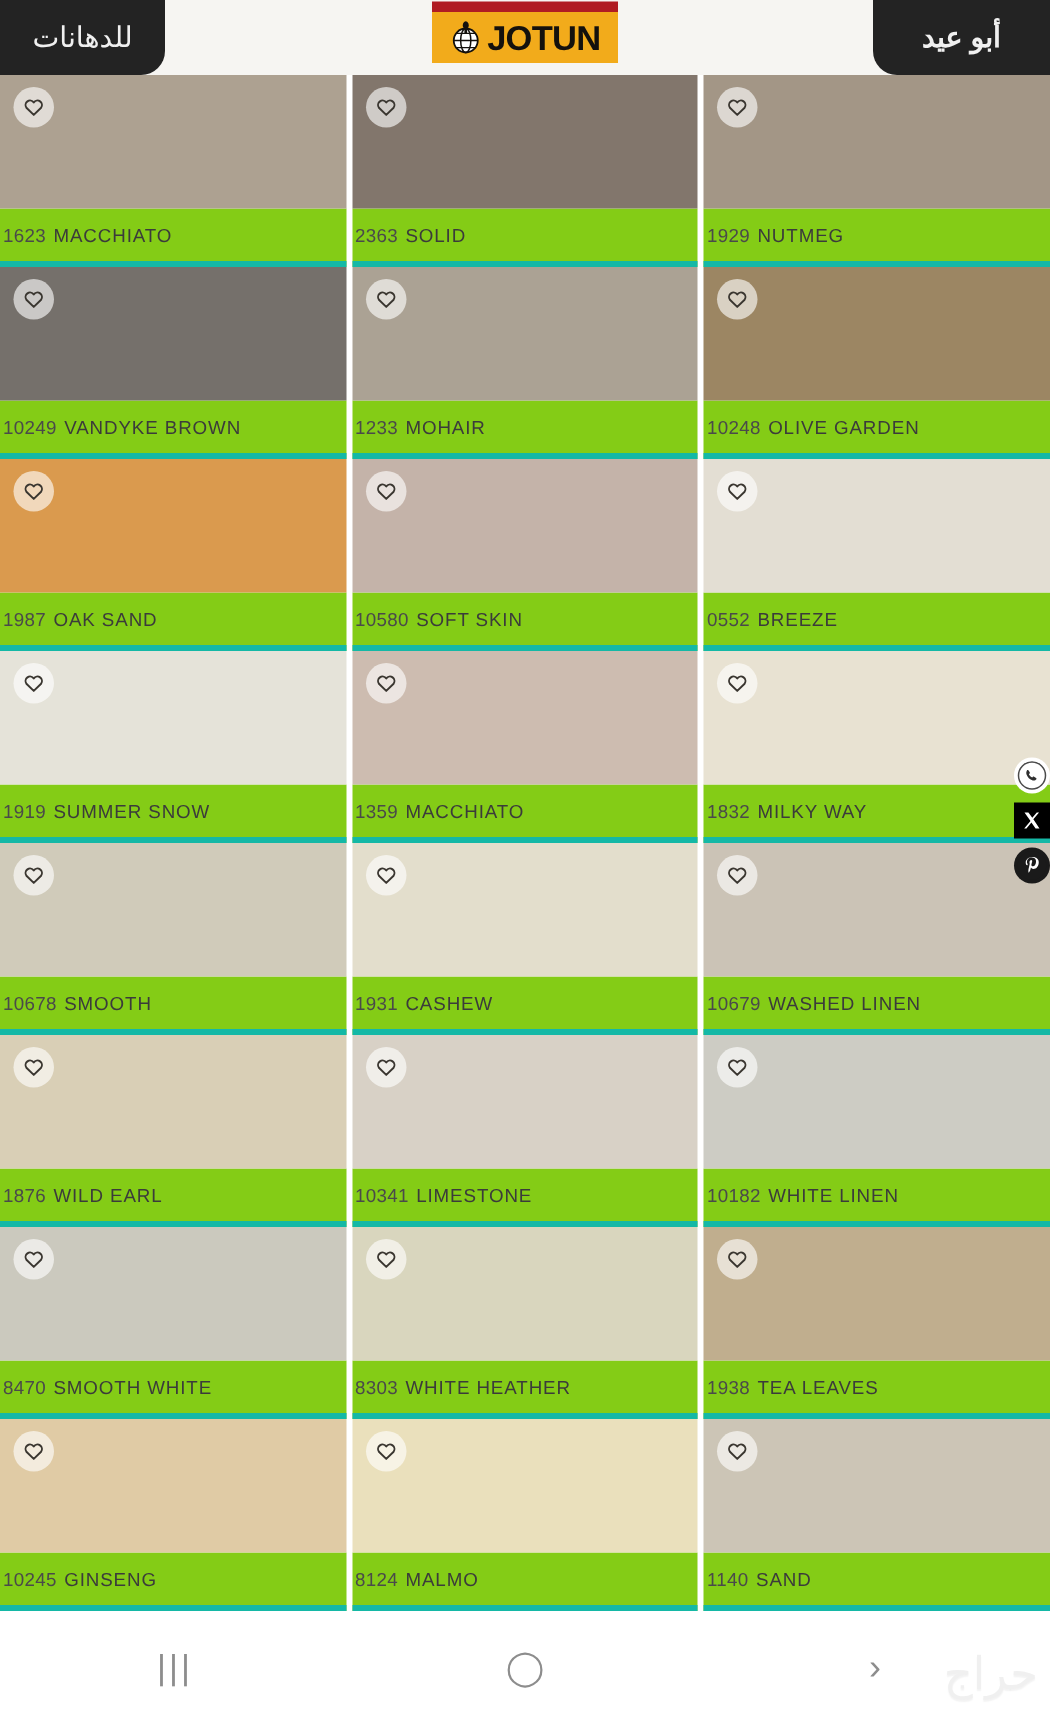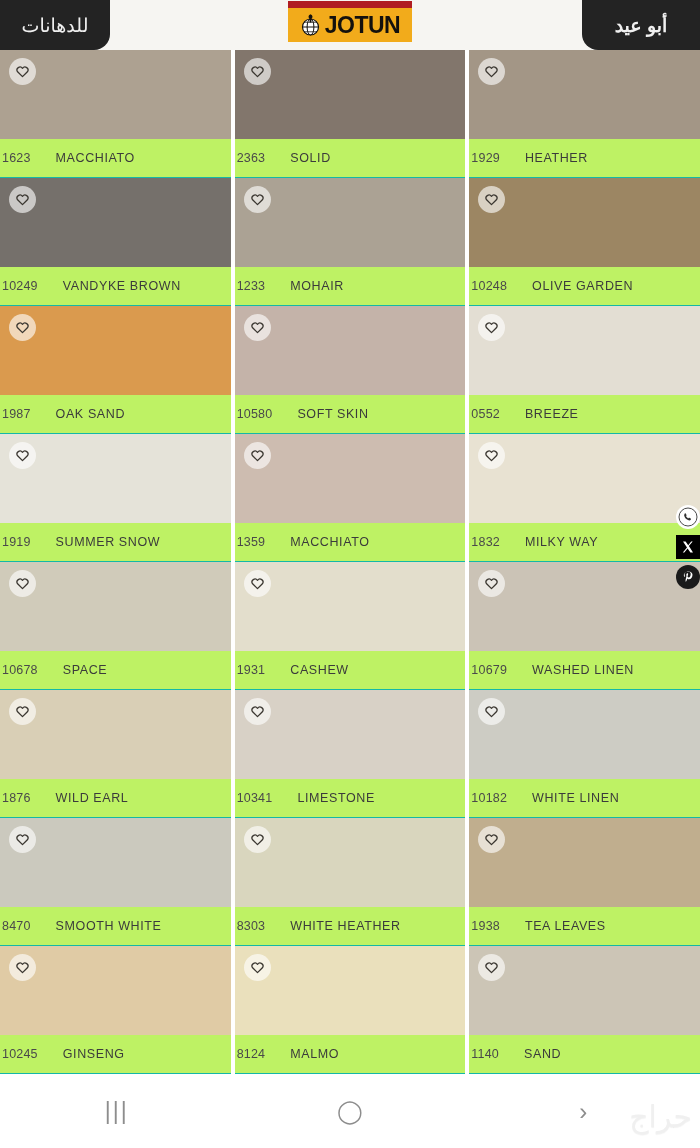--- a/index.html
+++ b/index.html
@@ -74,24 +74,24 @@
     position:absolute; left:9px; top:8px;
     width:27px; height:27px;
     border-radius:50%;
     background:rgba(255,255,255,0.62);
     display:flex; align-items:center; justify-content:center;
   }
   .fav-btn svg { display:block; }
   .label-row {
     height:39px;
     display:flex; align-items:center;
-    gap:25px;
+    gap:5px;
     padding-left:2px;
-    border-bottom:1px solid #14b8a6;
-    background:#bef264;
+    border-bottom:4px solid #14b8a6;
+    background:#84cc16;
   }
   .code {
     font-size:12.5px; color:#4a4a4a; letter-spacing:0.2px;
     font-family:"Liberation Sans", sans-serif;
   }
   .cname {
     font-size:12.5px; color:#3b3b3b; letter-spacing:0.6px;
     font-family:"Liberation Sans", sans-serif;
   }
 
@@ -190,21 +190,21 @@
       <div class="cell">
         <div class="swatch" style="background: rgb(163, 150, 134);">
           <div class="fav-btn">
             <svg width="15" height="15" viewBox="0 0 15 15">
               <path d="M7.5 12.6 L2.6 7.8 A2.8 2.8 0 0 1 7.5 4.3 A2.8 2.8 0 0 1 12.4 7.8 Z" fill="none" stroke="#3a3630" stroke-width="1.3" stroke-linejoin="round"></path>
             </svg>
           </div>
         </div>
         <div class="label-row">
           <span class="code">1929</span>
-          <span class="cname">HEATHER</span>
+          <span class="cname">NUTMEG</span>
         </div>
       </div>
       <div class="cell">
         <div class="swatch" style="background: rgb(117, 112, 107);">
           <div class="fav-btn">
             <svg width="15" height="15" viewBox="0 0 15 15">
               <path d="M7.5 12.6 L2.6 7.8 A2.8 2.8 0 0 1 7.5 4.3 A2.8 2.8 0 0 1 12.4 7.8 Z" fill="none" stroke="#3a3630" stroke-width="1.3" stroke-linejoin="round"></path>
             </svg>
           </div>
         </div>
@@ -320,21 +320,21 @@
       <div class="cell">
         <div class="swatch" style="background: rgb(208, 203, 186);">
           <div class="fav-btn">
             <svg width="15" height="15" viewBox="0 0 15 15">
               <path d="M7.5 12.6 L2.6 7.8 A2.8 2.8 0 0 1 7.5 4.3 A2.8 2.8 0 0 1 12.4 7.8 Z" fill="none" stroke="#3a3630" stroke-width="1.3" stroke-linejoin="round"></path>
             </svg>
           </div>
         </div>
         <div class="label-row">
           <span class="code">10678</span>
-          <span class="cname">SPACE</span>
+          <span class="cname">SMOOTH</span>
         </div>
       </div>
       <div class="cell">
         <div class="swatch" style="background: rgb(227, 222, 204);">
           <div class="fav-btn">
             <svg width="15" height="15" viewBox="0 0 15 15">
               <path d="M7.5 12.6 L2.6 7.8 A2.8 2.8 0 0 1 7.5 4.3 A2.8 2.8 0 0 1 12.4 7.8 Z" fill="none" stroke="#3a3630" stroke-width="1.3" stroke-linejoin="round"></path>
             </svg>
           </div>
         </div>

